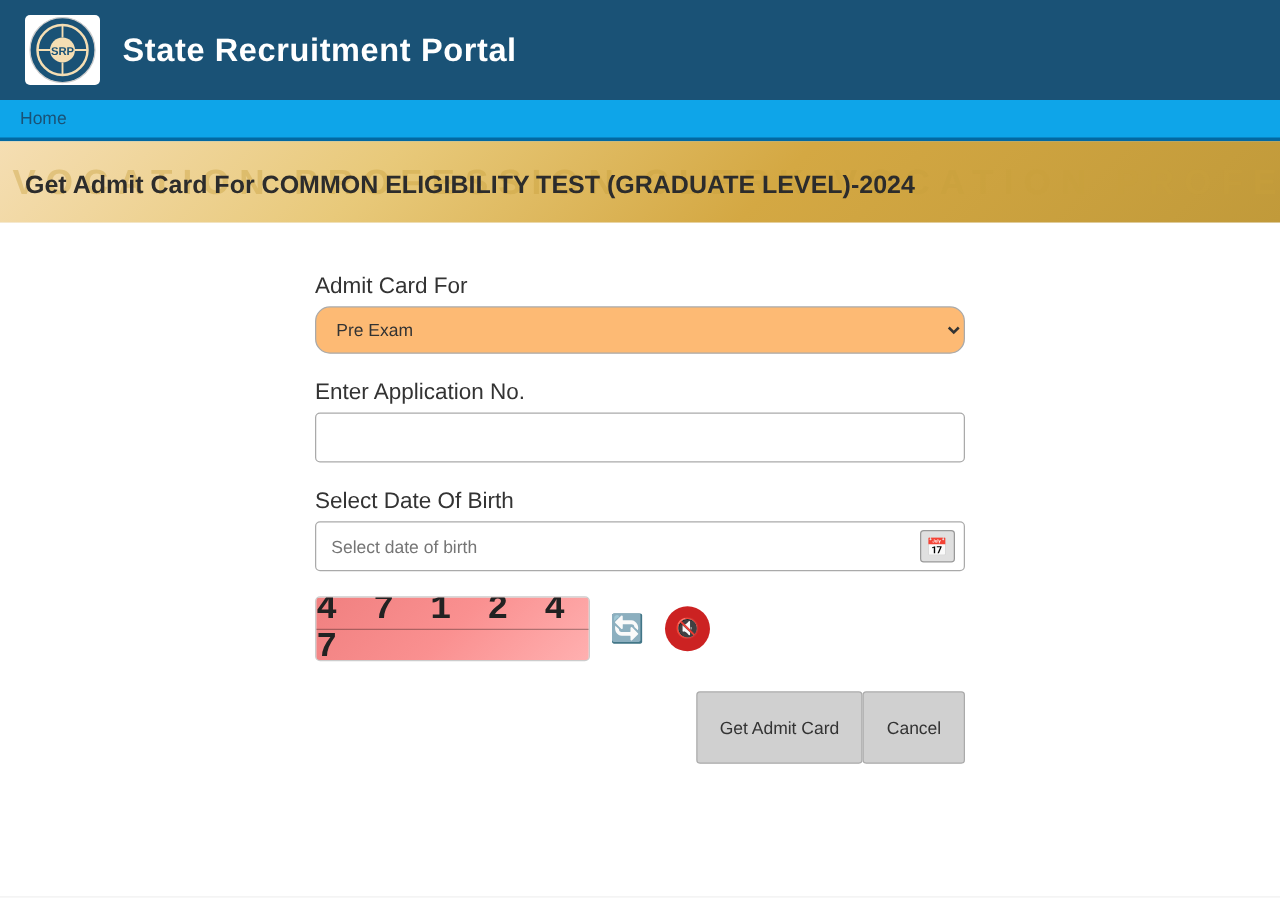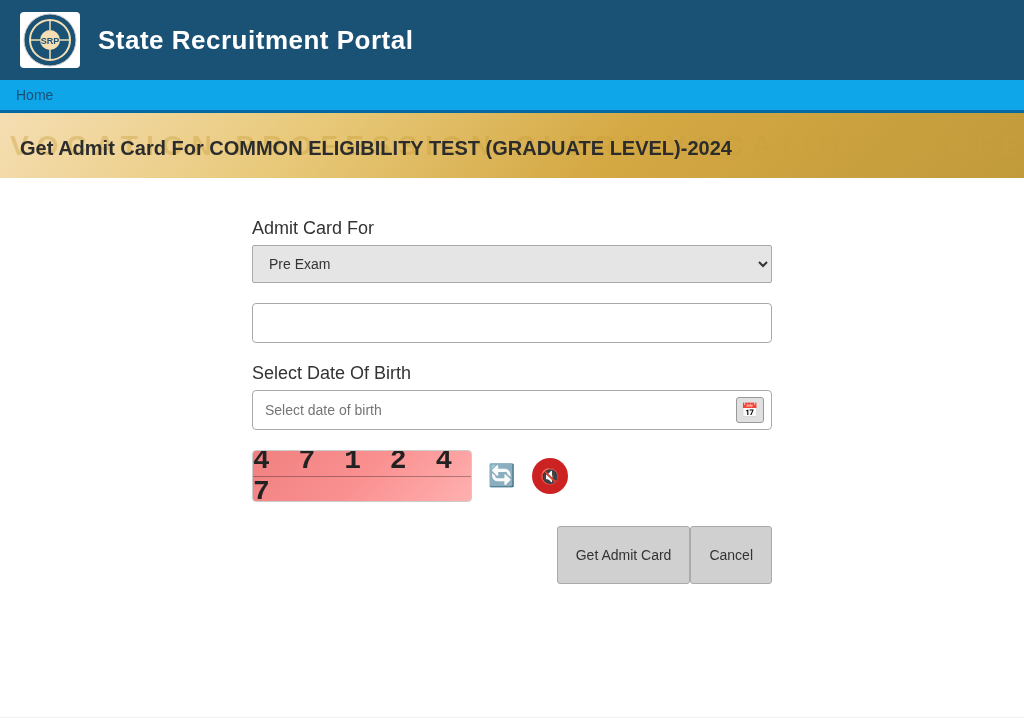--- a/index.html
+++ b/index.html
@@ -118,23 +118,23 @@
       font-size: 18px;
       color: #333;
       margin-bottom: 6px;
       font-weight: normal;
     }
 
     .form-select {
       width: 100%;
       padding: 8px 12px;
       border: 1px solid #aaa;
-      border-radius: 2px;
-      font-size: 14px;
-      background-color: #e5e5e5;
+      border-radius: 12px;
+      font-size: 14px;
+      background-color: #fdba74;
       color: #333;
       appearance: auto;
       cursor: pointer;
       height: 38px;
     }
 
     .form-input {
       width: 100%;
       padding: 8px 12px;
       border: 1px solid #aaa;
@@ -307,20 +307,21 @@
 
     <div class="form-group">
       <label class="form-label">Admit Card For</label>
       <select class="form-select">
         <option value="pre_exam">Pre Exam</option>
         <option value="mains_exam">Mains Exam</option>
       </select>
     </div>
 
     <div class="form-group">
+      <label class="form-label">Enter Application No.</label>
       <input type="text" class="form-input" value="" placeholder="" style="">
     </div>
 
     <div class="form-group">
       <label class="form-label">Select Date Of Birth</label>
       <div class="date-input-wrapper">
         <input type="text" class="date-input" placeholder="Select date of birth" style="">
         <button class="calendar-icon-btn">
           <span>📅</span>
         </button>

